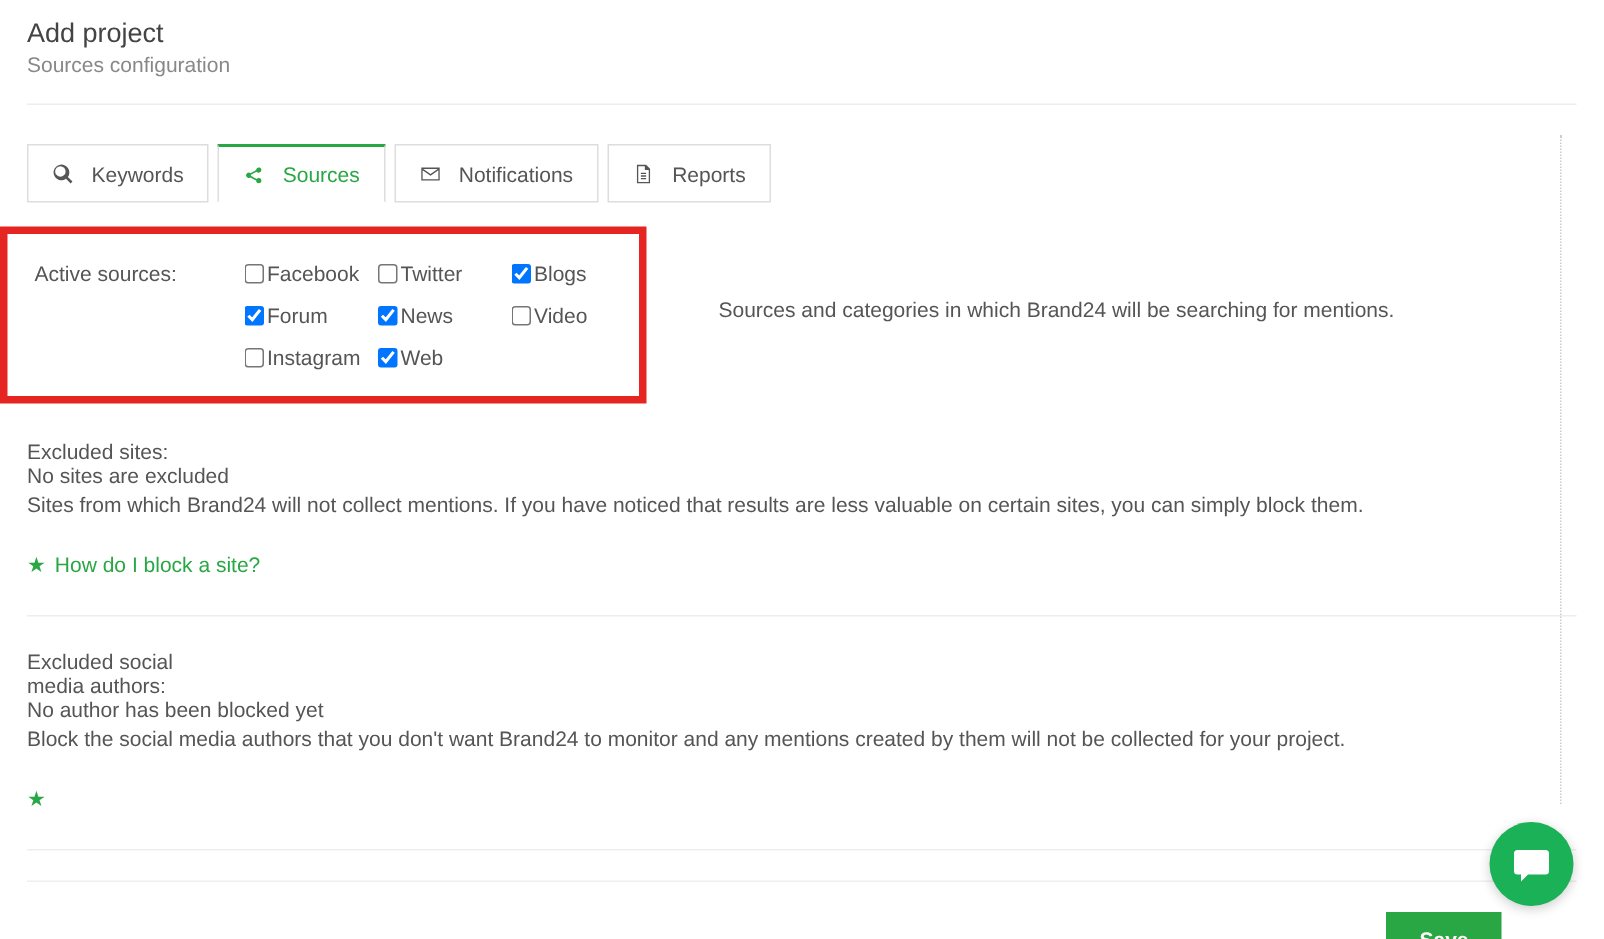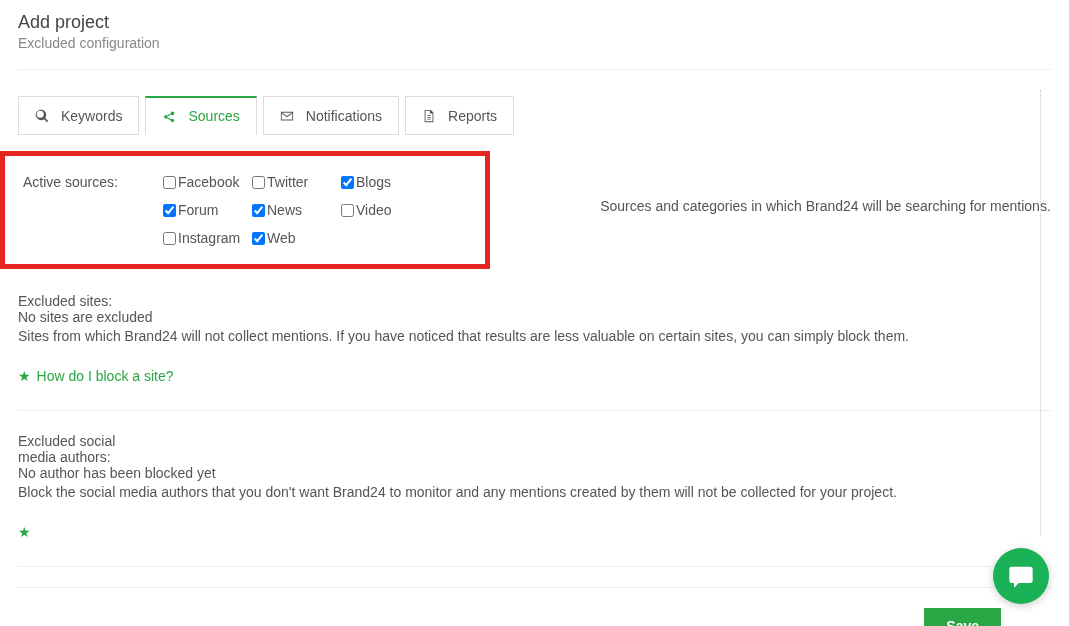--- a/index.html
+++ b/index.html
@@ -49,21 +49,21 @@
   .row:last-child { border-bottom: none; }
   .col-label { width: 140px; padding-right: 10px; color: #555; }
   .col-value { width: 380px; padding-right: 20px; color: #555; }
   .col-desc { flex: 1; color: #555; line-height: 1.6; }
 
   .highlight-box {
     border: 5px solid #e52521;
     padding: 18px 0 18px 18px;
     margin-left: -18px;
     margin-top: 16px;
-    width: 490px;
+    width: 431px;
   }
   .sources-grid {
     display: grid;
     grid-template-columns: 85px 85px 80px;
     row-gap: 12px;
     column-gap: 4px;
   }
   .chk-item { display: flex; align-items: center; gap: 2px; font-size: 14px; color: #555; white-space: nowrap; }
   .chk-item input { width: 13px; height: 13px; cursor: pointer; }
   .active-row { display: flex; align-items: flex-start; }
@@ -114,21 +114,21 @@
     bottom: 90px;
     border-left: 1px dotted #ccc;
   }
 </style>
 </head>
 <body>
 
 <div class="container">
   <div class="header">
     <div class="page-title">Add project</div>
-    <div class="page-subtitle">Excluded configuration</div>
+    <div class="page-subtitle">Sources configuration</div>
   </div>
 
   <div class="tabs">
     <div class="tab">
       <svg viewBox="0 0 16 16">
           <path d="M11.7 10.3a6 6 0 1 0-1.4 1.4l3.5 3.5 1.4-1.4-3.5-3.5zM6 10a4 4 0 1 1 0-8 4 4 0 0 1 0 8z"></path>
         </svg>
       <span>Keywords</span>
     </div>
     <div class="tab active">
@@ -184,21 +184,21 @@
               <input type="checkbox" style="">
               <span>Instagram</span>
             </label>
           <label class="chk-item">
               <input type="checkbox" checked="" style="">
               <span>Web</span>
             </label>
         </div>
       </div>
     </div>
-    <div style="flex:1; padding-top:60px; padding-left:110px;text-align:center;">
+    <div style="flex:1; padding-top:60px; padding-left:48px;">
       <div style="line-height:1.6;">Sources and categories in which Brand24 will be searching for mentions.</div>
     </div>
   </div>
 
   <div class="row" style="padding-top:24px;">
     <div class="col-label">Excluded sites:</div>
     <div class="col-value">No sites are excluded</div>
     <div class="col-desc">
       <div>Sites from which Brand24 will not collect mentions. If you have noticed that results are less valuable on certain sites, you can simply block them.</div>
       <a class="help-link">

